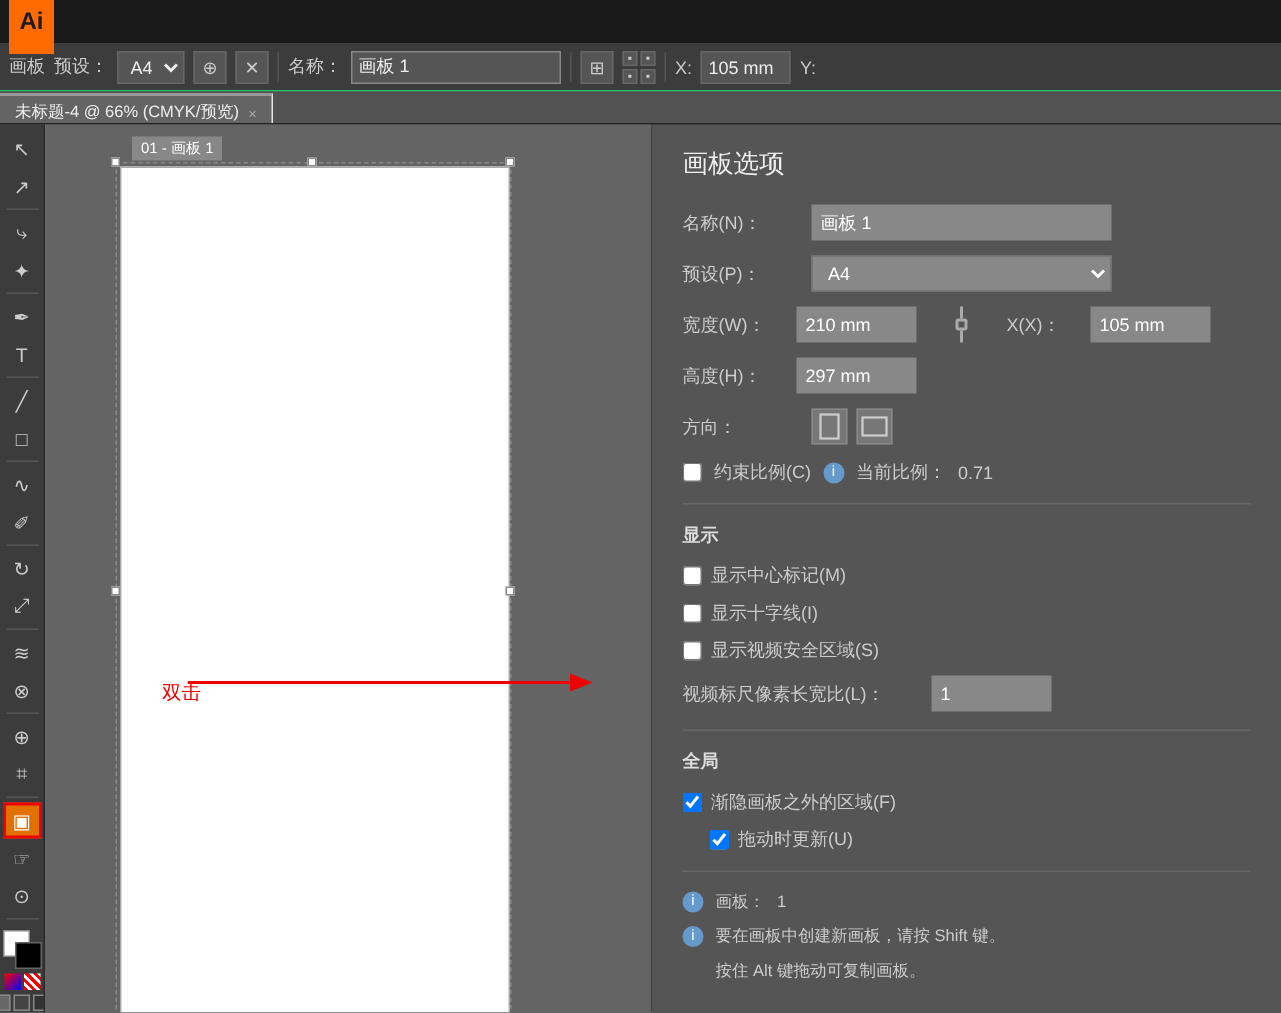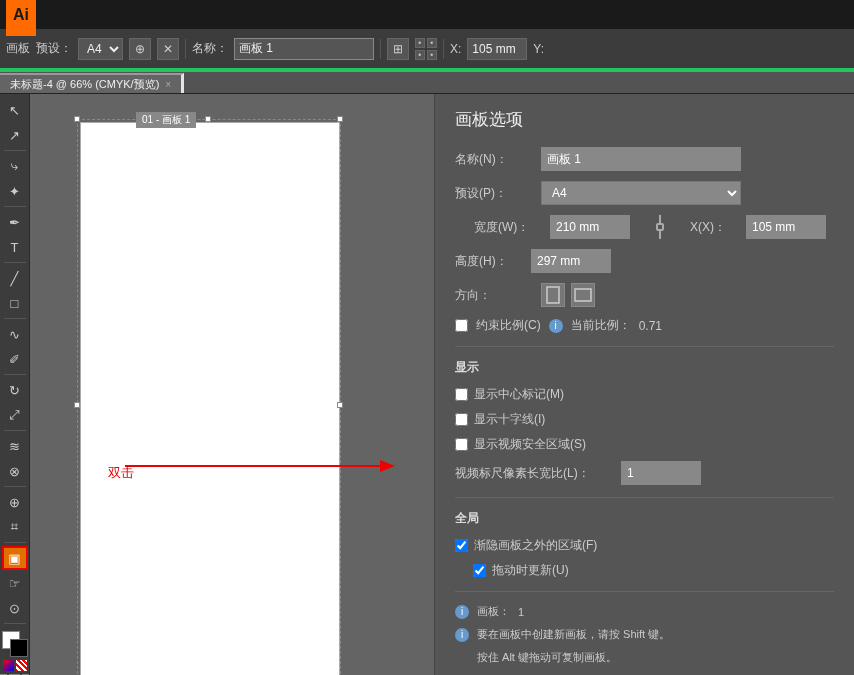--- a/index.html
+++ b/index.html
@@ -23,27 +23,27 @@
       display: flex; align-items: center; justify-content: center;
       flex-shrink: 0;
     }
     #menu-bar {
       display: flex; gap: 2px; align-items: center; color: #ccc; font-size: 12px;
     }
     .menu-item { padding: 2px 6px; cursor: pointer; white-space: nowrap; }
 
     
     #toolbar {
-      height: 43px;
+      height: 32px;
       background: #3c3c3c;
       display: flex;
       align-items: center;
       padding: 0 6px;
       gap: 6px;
-      border-bottom: 4px solid #22c55e;
+      border-bottom: 1px solid #22c55e;
     }
     .toolbar-label { color: #ccc; font-size: 12px; }
     .toolbar-select {
       background: #555; color: #eee; border: 1px solid #666; padding: 1px 4px; font-size: 12px; height: 22px;
     }
     .toolbar-input {
       background: #555; border: 1px solid #666; color: #eee; padding: 1px 4px; font-size: 12px; height: 22px; width: 60px;
     }
     .toolbar-name-input {
       background: #555; border: 1px solid #888; color: #eee; padding: 1px 4px; font-size: 12px; height: 22px; width: 140px;
@@ -60,23 +60,23 @@
       display: flex;
       align-items: flex-end;
       border-bottom: 1px solid #222;
     }
     .tab {
       height: 20px;
       background: #686868;
       color: #eee;
       font-size: 11px;
       padding: 0 10px;
-      display: flex; align-items: center; gap: 6px;
+      display: flex; align-items: flex-end; gap: 6px;
       border-top: 1px solid #888;
-      border-right: 3px solid #e5e5e5;
+      border-right: 1px solid #e5e5e5;
       cursor: pointer;
     }
     .tab.active { background: #646464; border-top: 2px solid #999; }
     .tab-close { font-size: 10px; color: #aaa; cursor: pointer; }
 
     
     #main {
       display: flex;
       height: calc(675px - 29px - 32px - 22px);
     }
@@ -108,28 +108,27 @@
 
     
     #canvas-area {
       flex: 1;
       background: #646464;
       position: relative;
       overflow: hidden;
     }
     #canvas-label {
       position: absolute;
-      top: 18px;
+      top: 8px;
       left: 58px;
       background: #888;
       color: #fff;
       font-size: 10px;
       padding: 1px 6px;
       z-index: 2;
-      margin-left: 48px;
     }
     #artboard {
       position: absolute;
       top: 28px;
       left: 50px;
       width: 260px;
       height: 580px;
       background: white;
       border: 1px solid #aaa;
     }
@@ -410,21 +409,21 @@
       <input class="field-input" type="text" value="画板 1" style="">
     </div>
 
     <div class="field-row">
       <span class="field-label">预设(P)：</span>
       <select class="field-select">
         <option>A4</option>
       </select>
     </div>
 
-    <div class="double-row" style="margin-bottom:10px;margin-left:19px;">
+    <div class="double-row" style="margin-bottom:10px;">
       <div class="double-col">
         <span class="field-label" style="width:70px;">宽度(W)：</span>
         <input class="field-input-sm" type="text" value="210 mm" style="">
       </div>
       <div style="display:flex;flex-direction:column;align-items:center;margin:0 6px;">
         <div class="link-line"></div>
         <div class="link-dot"></div>
         <div class="link-line"></div>
       </div>
       <div class="double-col">

